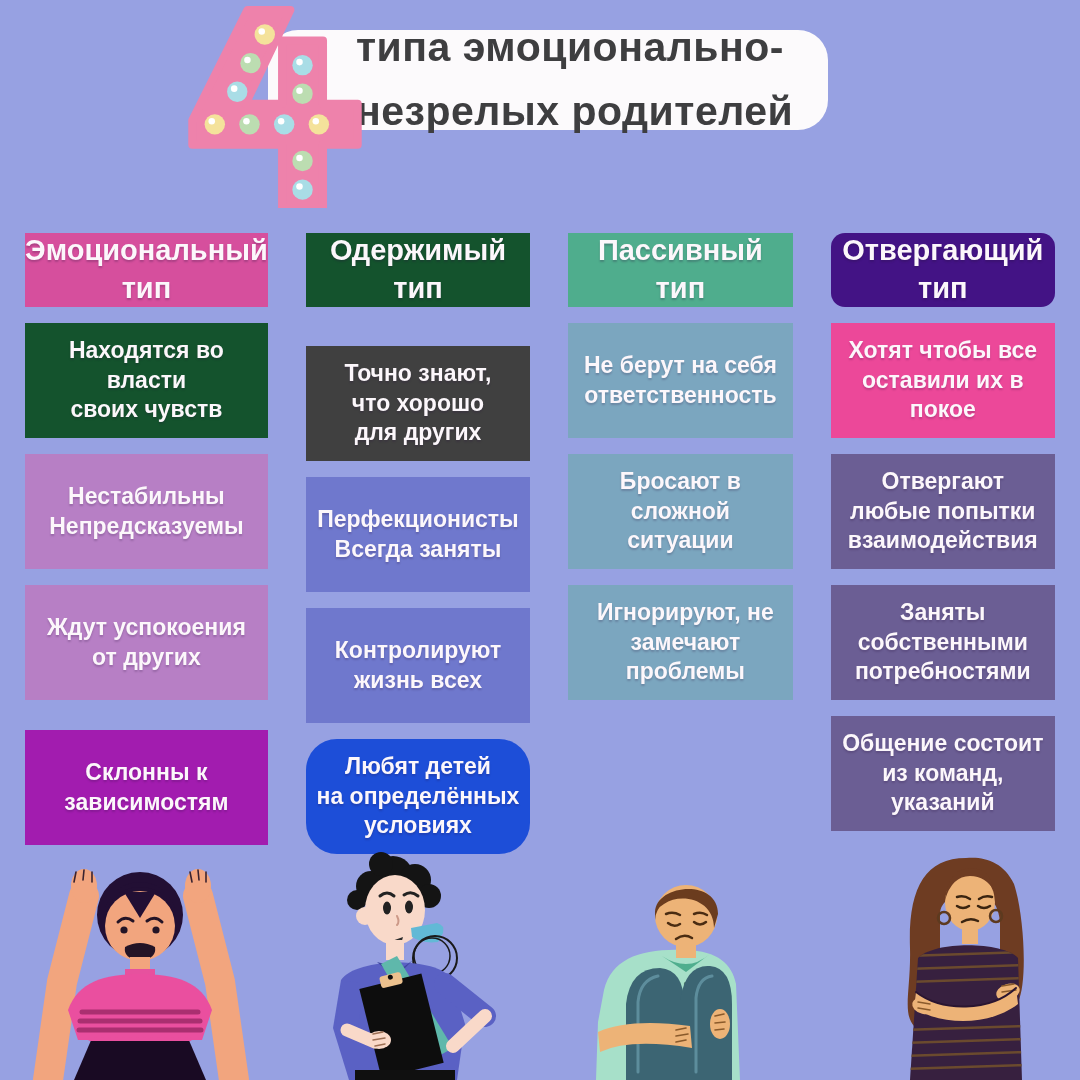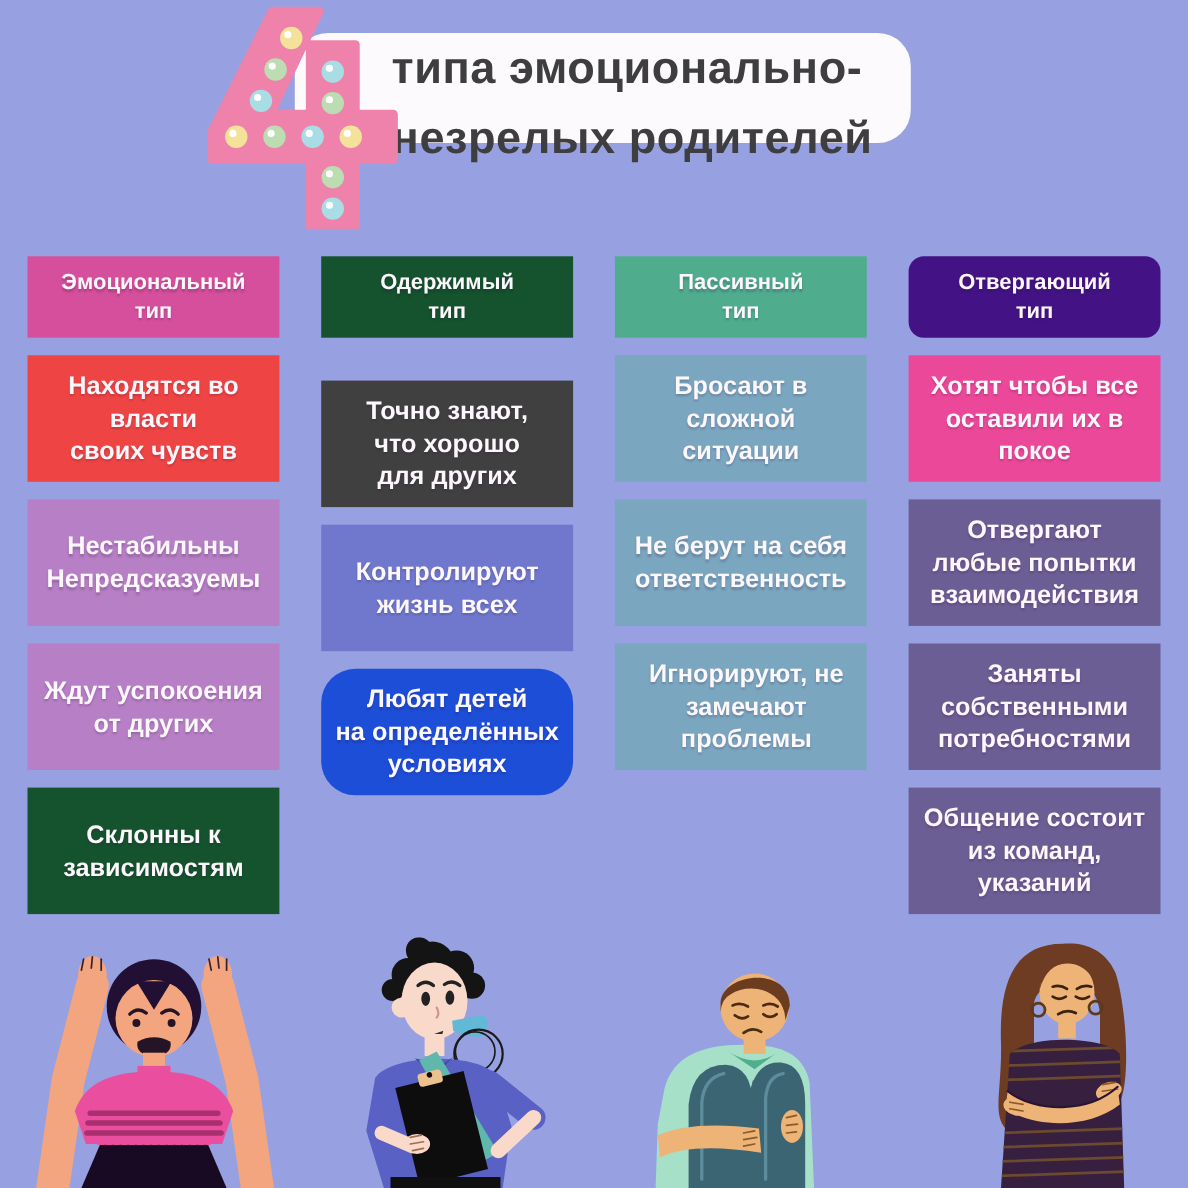--- a/index.html
+++ b/index.html
@@ -7,38 +7,38 @@
     width:1080px;height:1080px;position:relative;overflow:hidden;
     background:#97a1e2;
     font-family:"Liberation Sans","DejaVu Sans",sans-serif;
   }
   .canvas{position:absolute;inset:0;}
 
   
   .title-card{
     position:absolute;left:268px;top:30px;width:560px;height:100px;
     background:#fcfafc;border-radius:30px;
-    display:flex;flex-direction:column;
+    display:flex;flex-direction:column;justify-content:center;
     padding-left:88px;box-sizing:border-box;
   }
   .title-line{
     font-size:41px;font-weight:bold;color:#3e3e40;line-height:1.55;
     letter-spacing:.5px;white-space:nowrap;
   }
   .marquee{position:absolute;left:188px;top:6px;width:174px;height:202px;z-index:3;}
 
   
   .grid{
     position:absolute;left:25px;top:233px;width:1030px;
     display:grid;grid-template-columns:repeat(4,1fr);column-gap:38px;
   }
   .col{display:flex;flex-direction:column;gap:16px;}
   .col-header{
     height:74px;display:flex;align-items:center;justify-content:center;
-    color:#fcf7fb;font-size:20px;font-weight:bold;line-height:1.3;
+    color:#fcf7fb;font-size:29px;font-weight:bold;line-height:1.3;
     text-align:center;white-space:pre-line;
     text-shadow:0 2px 2px rgba(40,20,60,.25);
   }
   .cell{
     height:115px;display:flex;align-items:center;justify-content:center;
     color:#fcf7fb;font-size:23px;font-weight:bold;line-height:1.28;
     text-align:center;white-space:pre-line;padding:0 6px;box-sizing:border-box;
     text-shadow:0 2px 2px rgba(40,20,60,.22);
   }
 
@@ -85,52 +85,54 @@
       <circle cx="112" cy="180" r="10" fill="#a9dde6"></circle>
         <circle cx="109" cy="177" r="3.2" fill="#fff"></circle>
     </g>
   </svg>
 
   <main class="grid">
 
     <section class="col">
       <div class="col-header" style="background: rgb(214, 79, 157);">Эмоциональный
 тип</div>
-      <div class="cell" style="background: #ef4444;">Находятся во
+      <div class="cell" style="background: #14532d;">Находятся во
 власти
 своих чувств</div>
       <div class="cell" style="background: rgb(183, 127, 197);">Нестабильны
 Непредсказуемы</div>
       <div class="cell" style="background: rgb(183, 127, 197);">Ждут успокоения
 от других</div>
-      <div class="cell" style="background: #14532d;">Склонны к
+      <div class="cell" style="background: #a21caf; margin-top: 14px;">Склонны к
 зависимостям</div>
     </section>
 
     <section class="col">
       <div class="col-header" style="background: #14532d;">Одержимый
 тип</div>
       <div class="cell" style="background: #404040; margin-top: 23px;">Точно знают,
 что хорошо
 для других</div>
+      <div class="cell" style="background: rgb(111, 120, 205);">Перфекционисты
+Всегда заняты</div>
       <div class="cell" style="background: rgb(111, 120, 205);">Контролируют
 жизнь всех</div>
       <div class="cell" style="background: #1d4ed8; border-radius: 31px;">Любят детей
 на определённых
 условиях</div>
     </section>
 
     <section class="col">
       <div class="col-header" style="background: rgb(79, 173, 141);">Пассивный
 тип</div>
+      <div class="cell" style="background: rgb(123, 166, 191);">Не берут на себя
+ответственность</div>
       <div class="cell" style="background: rgb(123, 166, 191);">Бросают в
 сложной
 ситуации</div>
-      <div class="cell" style="background: rgb(123, 166, 191);">Не берут на себя
-ответственность</div>
       <div class="cell" style="background: rgb(123, 166, 191); padding-left: 16px;">Игнорируют, не
 замечают
 проблемы</div>
     </section>
 
     <section class="col">
       <div class="col-header" style="background: rgb(67, 19, 133); border-radius: 14px;">Отвергающий
 тип</div>
       <div class="cell" style="background: #ec4899;">Хотят чтобы все
 оставили их в

